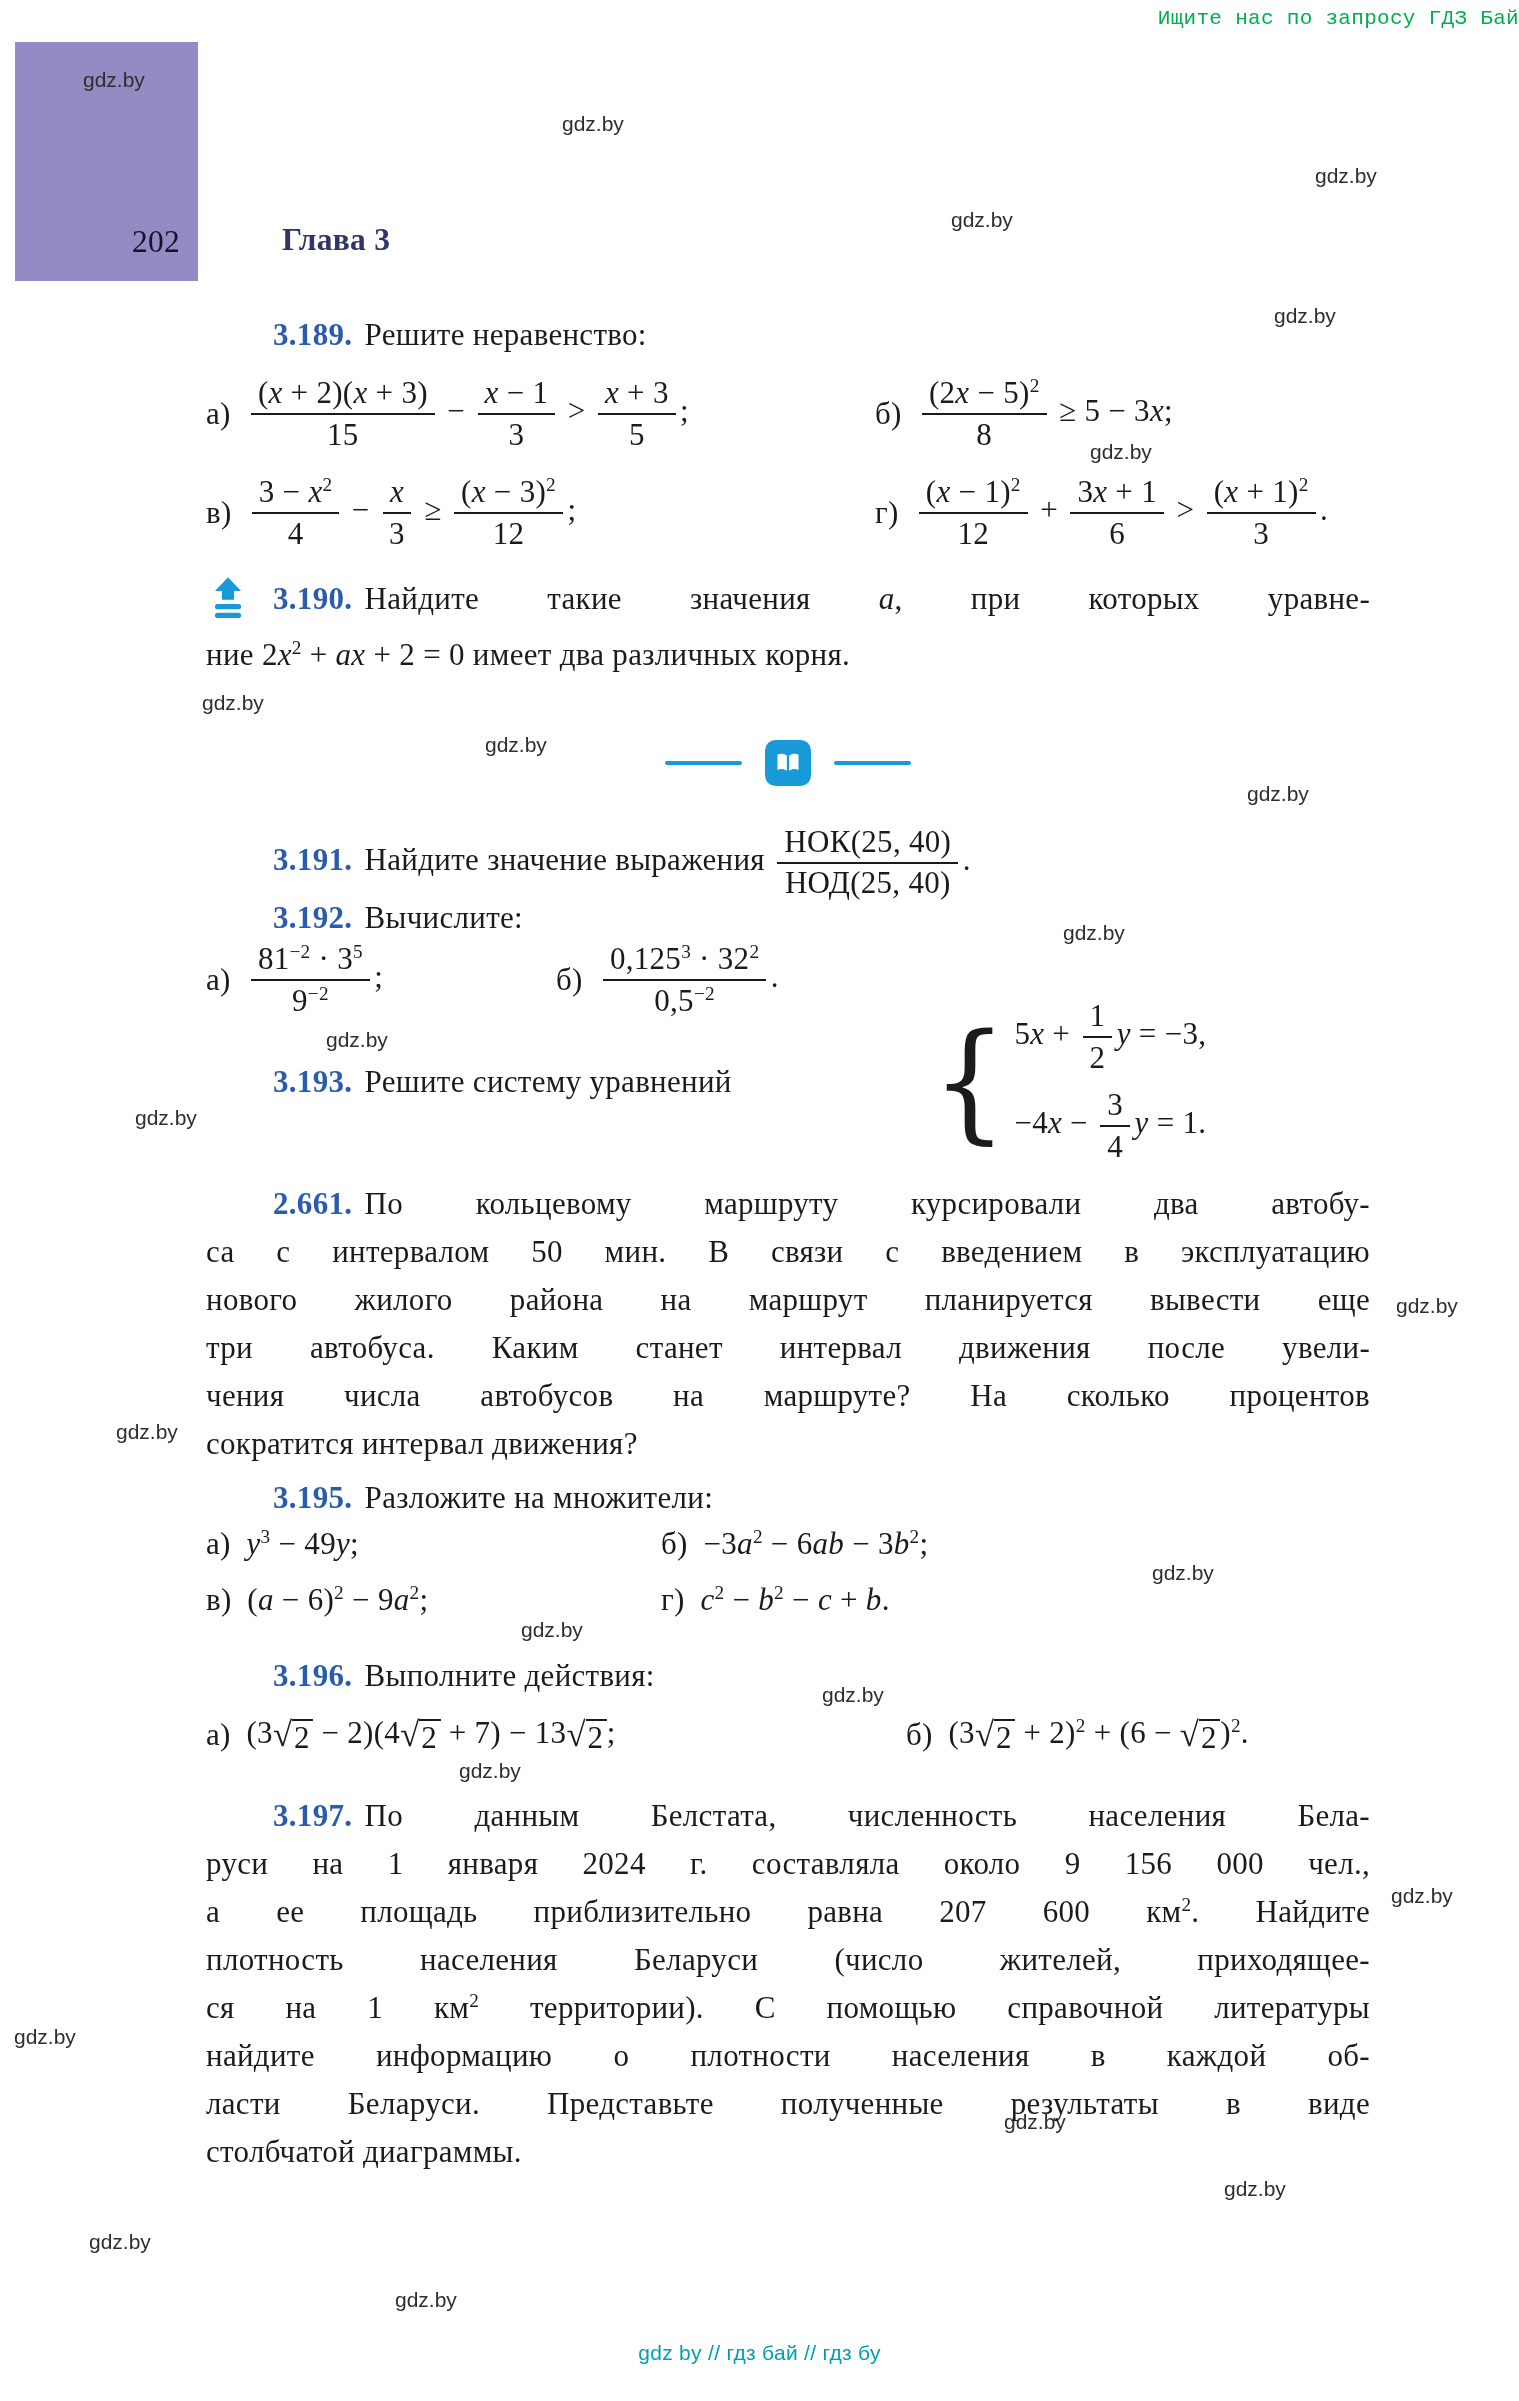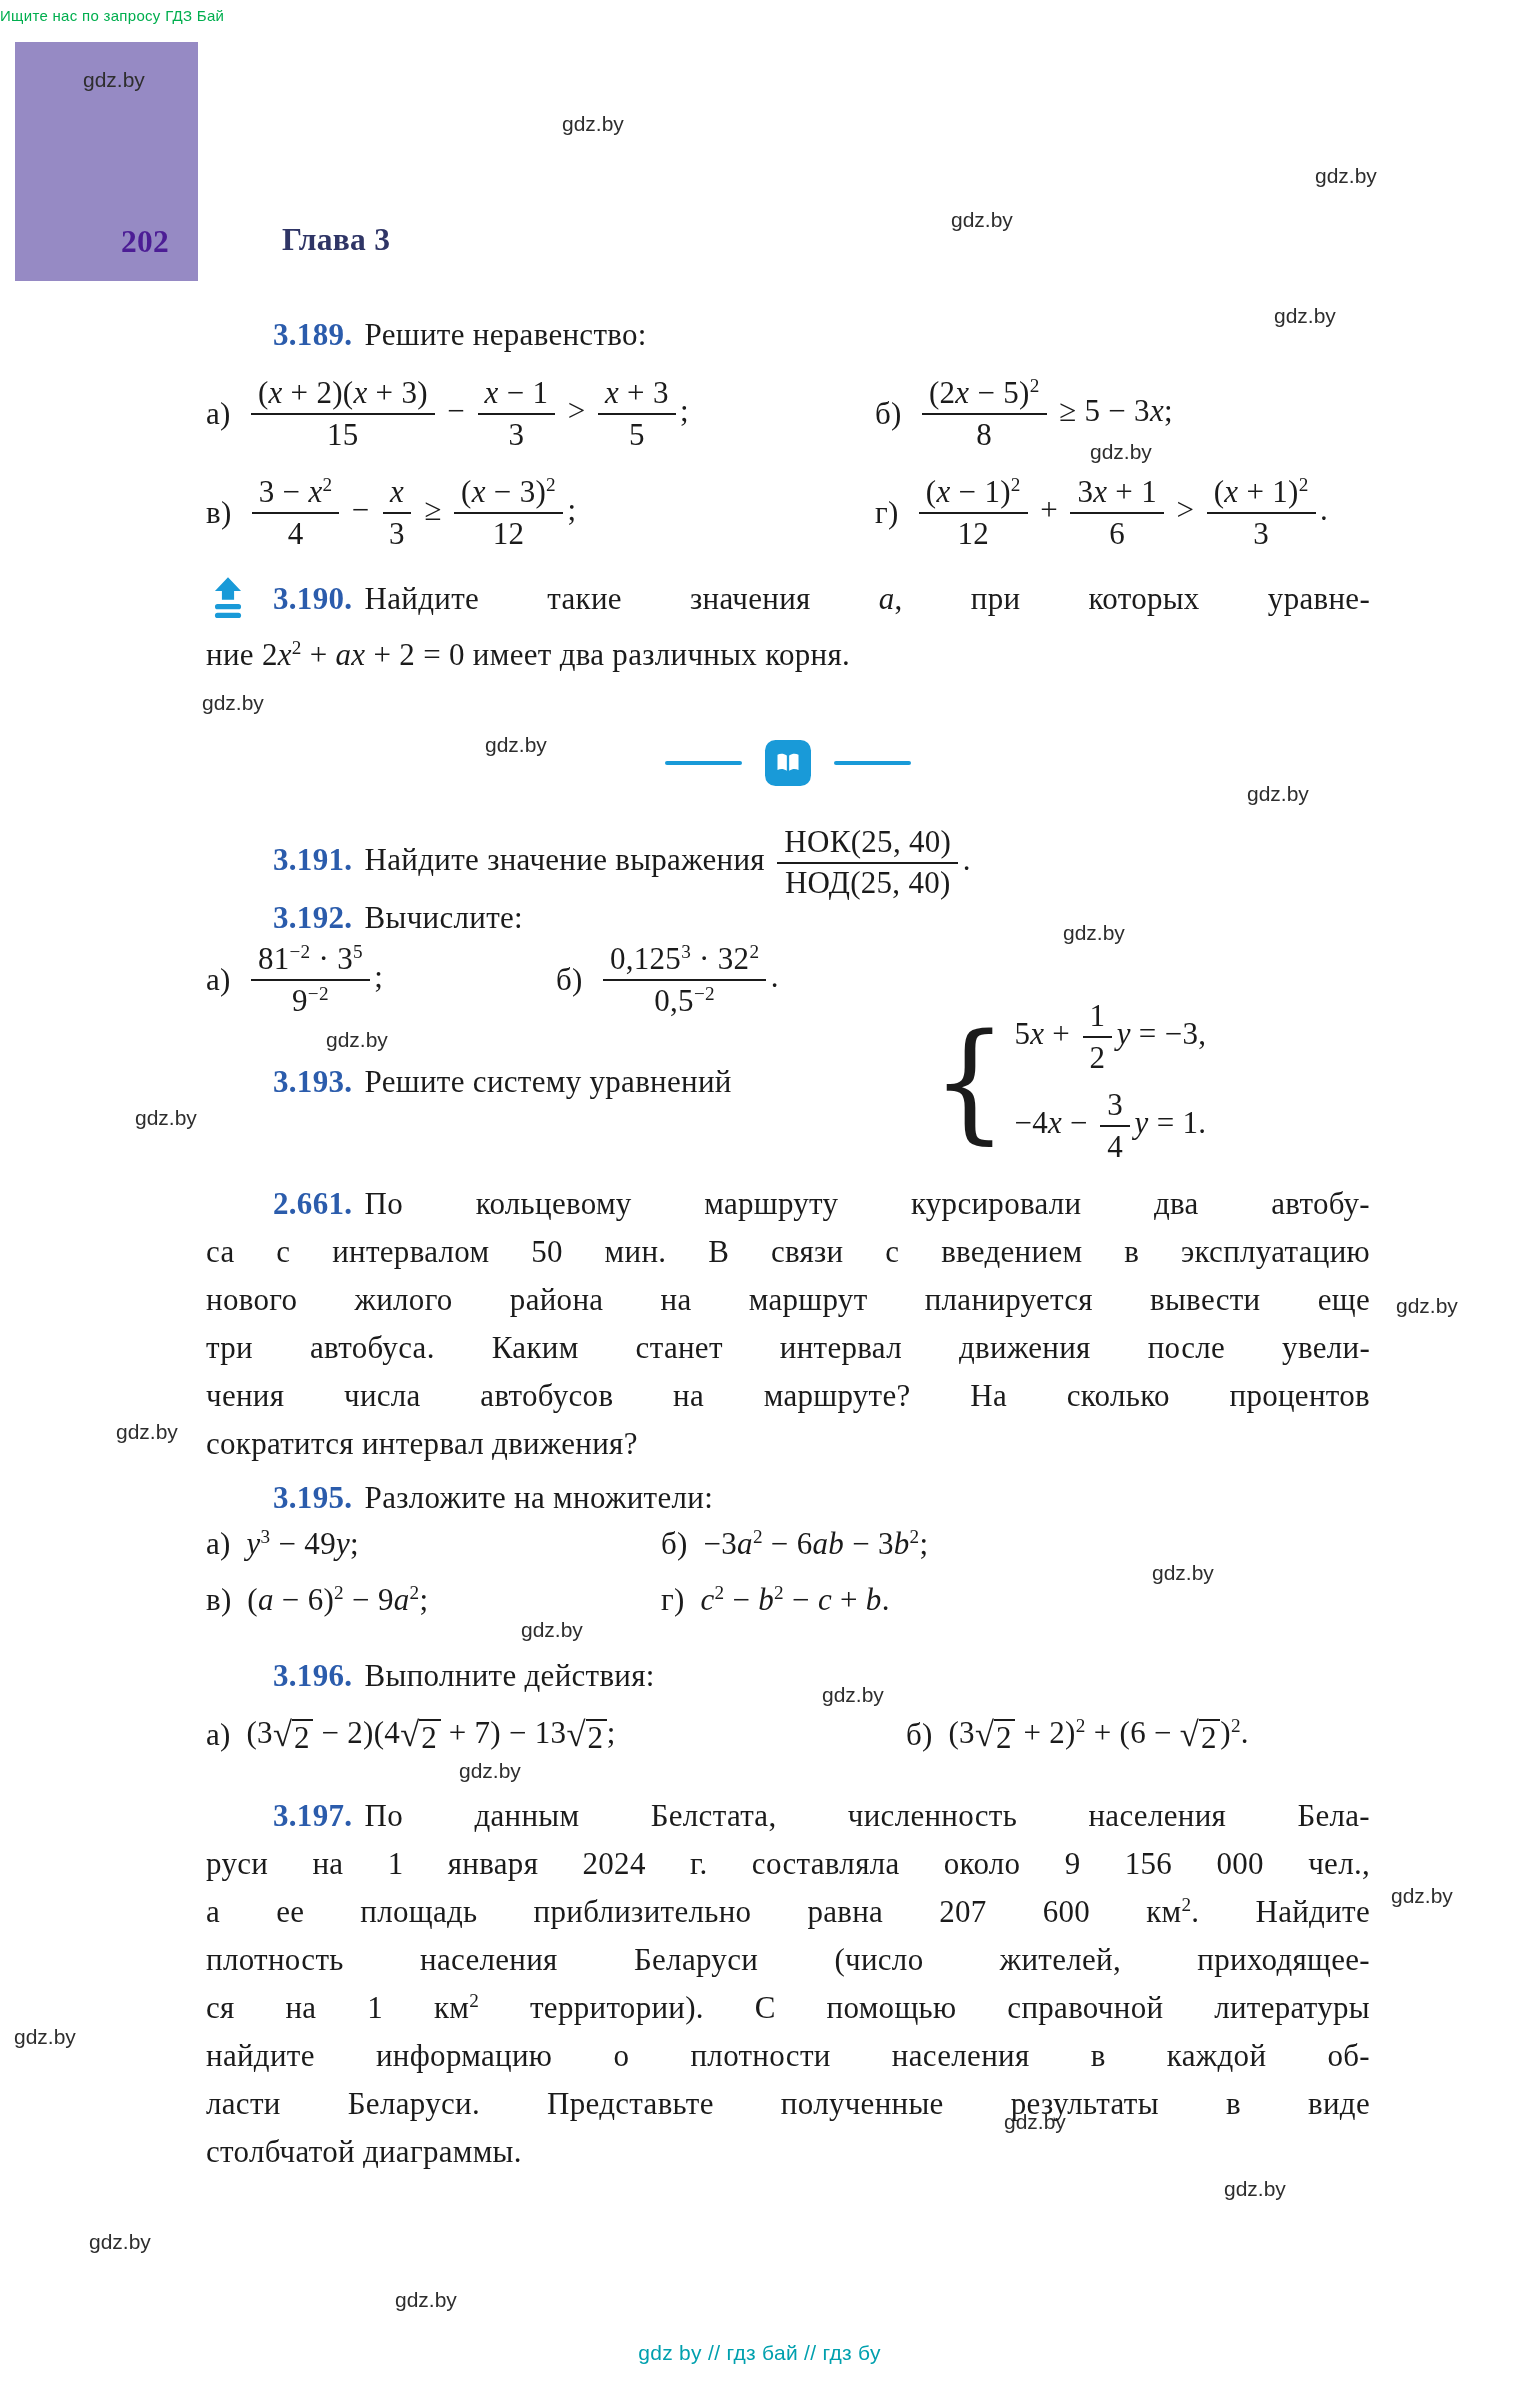--- a/index.html
+++ b/index.html
@@ -3,31 +3,31 @@
 <meta charset="utf-8">
 <style>
   * { margin:0; padding:0; box-sizing:border-box; }
   html,body { background:#ffffff; }
   body {
     width:1519px; height:2401px; position:relative; overflow:hidden;
     font-family:"Liberation Serif","DejaVu Serif",serif;
     color:var(--text,#1b1b1b); font-size:31px; letter-spacing:0.3px;
   }
   .banner {
-    position:absolute; top:7px; left:0; width:100%; text-align:left;
-    font-family:Liberation Sans, sans-serif;
-    font-size:15px; color:var(--green,#00ae4e);
+    position:absolute; top:7px; left:0; width:100%; text-align:right;
+    font-family:Liberation Mono, monospace;
+    font-size:21px; color:var(--green,#00ae4e);
   }
   .purple-block {
     position:absolute; left:15px; top:42px; width:183px; height:239px;
     background:var(--purple,#968ac4);
   }
   .pagenum {
-    position:absolute; left:106px; top:182px; color:#4c1d95;
-    font-weight:bold; font-size:31.5px;
+    position:absolute; left:117px; top:182px; color:#0f172a;
+    font-weight:normal; font-size:31.5px;
   }
   .chapter {
     position:absolute; left:234px; top:222px; font-weight:bold;
     font-size:31.5px; color:#2f3566;margin-left:48px;
   }
   .wm {
     position:absolute; font-family:"Liberation Sans","DejaVu Sans",sans-serif;
     font-size:21px; color:var(--wm,#2e2e2e); letter-spacing:0;
   }
   .content { position:absolute; left:206px; top:0; width:1164px; }

